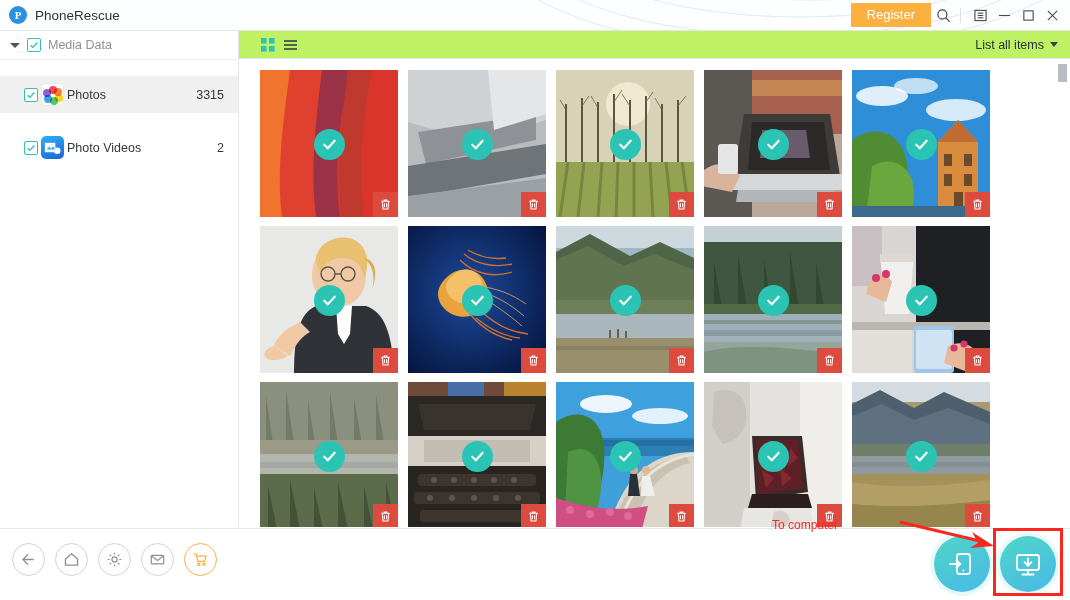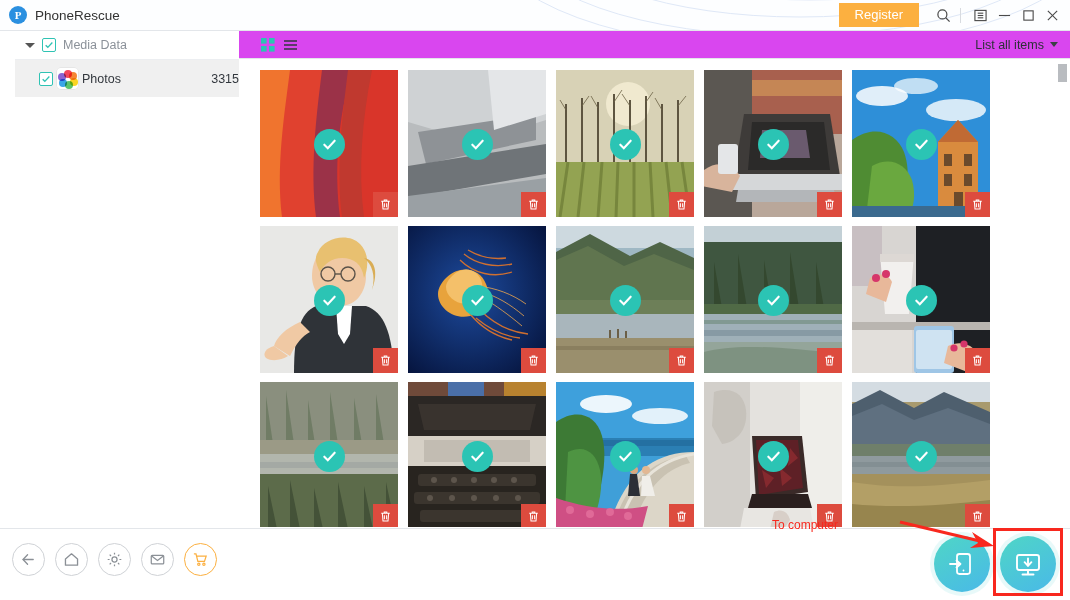--- a/index.html
+++ b/index.html
@@ -22,64 +22,63 @@
     width: 18px; height: 18px; border-radius: 50%;
     background: #2b90e0; color: #fff; font-size: 11px; font-weight: bold;
     display: flex; align-items: center; justify-content: center;
     font-family: "Liberation Serif", serif;
   }
   .brand-name { font-size: 13.5px; color: #333; }
   .tb-right { margin-left: auto; display: flex; align-items: center; z-index: 2; padding-right: 6px; }
   .register-btn {
     background: #fcb040; color: #fff; font-size: 13px;
     padding: 5px 16px 6px; border: none; cursor: pointer; line-height: 1;
-    margin-right: 12px;
   }
   .tb-icon {
     width: 24px; height: 24px; display: flex; align-items: center; justify-content: center;
     cursor: pointer; color: #4a4a4a;
   }
   .tb-sep { width: 1px; height: 15px; background: #d8dbe0; margin: 0 7px 0 5px; }
 
   
   .sidebar {
-    position: absolute; left: 15px; top: 31px; width: 239px; height: 496px;
+    position: absolute; left: 0; top: 31px; width: 239px; height: 496px;
     background: #fff; border-right: 1px solid #e3e6ea;
   }
   .media-head {
     display: flex; align-items: center; height: 29px; padding-left: 10px;
     border-bottom: 1px solid #eceef1; gap: 7px;
   }
   .caret { width: 0; height: 0; border-left: 5px solid transparent; border-right: 5px solid transparent; border-top: 5px solid #555; }
   .chk {
     width: 14px; height: 14px; border: 1px solid #2fc3b4; border-radius: 2px;
     display: flex; align-items: center; justify-content: center; flex: 0 0 auto; background: #fff;
   }
   .chk svg { display: block; }
   .media-label { font-size: 12.5px; color: #8b9199; }
 
   .nav-item {
-    display: flex; align-items: center; height: 37px; padding: 0 14px 0 24px; gap: 3px; cursor: pointer;
+    display: flex; align-items: center; height: 37px; padding: 0 14px 0 24px; gap: 3px; cursor: pointer; margin-top: 16px;
   }
   .nav-item.active { background: #f0f0f0; }
   .nav-icon { width: 23px; height: 23px; border-radius: 5px; flex: 0 0 auto; position: relative; overflow: hidden; }
   .nav-label { font-size: 12.5px; color: #32373d; }
   .nav-count { margin-left: auto; font-size: 12.5px; color: #32373d; }
 
   
   .ic-photos { background: #fff; box-shadow: inset 0 0 0 1px #e6e6e6; }
   .ic-photos i {
     position: absolute; left: 50%; top: 50%; width: 8px; height: 8px; border-radius: 50%;
     margin: -4px 0 0 -4px; mix-blend-mode: multiply;
   }
 
   
   .toolbar {
     position: absolute; left: 239px; top: 31px; width: 831px; height: 28px;
-    background: #d946ef; border-bottom: 1px solid #e3e6ea;
+    background: #bef264; border-bottom: 1px solid #e3e6ea;
     display: flex; align-items: center; padding: 0 12px 0 18px;
   }
   .view-btn { width: 22px; height: 20px; display: flex; align-items: center; justify-content: center; cursor: pointer; }
   .sort-sel { margin-left: auto; display: flex; align-items: center; gap: 6px; cursor: pointer; font-size: 12.5px; color: #2c3036; }
   .sort-caret { width: 0; height: 0; border-left: 4px solid transparent; border-right: 4px solid transparent; border-top: 5px solid #3b4046; }
 
   
   .grid-wrap {
     position: absolute; left: 239px; top: 59px; width: 831px; height: 468px;
     background: #fff; overflow: hidden;
@@ -210,20 +209,36 @@
         <i style="background:#f58634; transform:translate(5px,-3px)"></i>
         <i style="background:#f9d423; transform:translate(6px,3px)"></i>
         <i style="background:#5cc46c; transform:translate(1px,6px)"></i>
         <i style="background:#3aa6e8; transform:translate(-5px,4px)"></i>
         <i style="background:#8a63d2; transform:translate(-6px,-2px)"></i>
       </div>
       <span class="nav-label">Photos</span>
       <span class="nav-count">3315</span>
     </div>
 
+    <div class="nav-item">
+      <div class="chk">
+        <svg width="10" height="10" viewBox="0 0 12 12" fill="none" stroke="#2fc3b4" stroke-width="1.6">
+            <polyline points="2,6.2 4.6,8.8 10,3"></polyline>
+          </svg>
+      </div>
+      <div class="nav-icon" style="background:linear-gradient(160deg,#31b0f5,#1a63d8)">
+        <svg width="23" height="23" viewBox="0 0 24 24" fill="#fff">
+            <path d="M4 7h11v10H4z" opacity=".95"></path>
+            <circle cx="17" cy="15.5" r="3.4"></circle>
+            <path d="M6 14l2.6-3 2 2.3 2-2.4 2.4 3.1z" fill="#31b0f5"></path>
+          </svg>
+      </div>
+      <span class="nav-label">Photo Videos</span>
+      <span class="nav-count">2</span>
+    </div>
 
   </div>
 
   <div class="toolbar">
     <div class="view-btn">
       <svg width="14" height="14" viewBox="0 0 14 14" fill="#2bc4b4">
         <rect x="0" y="0" width="5.6" height="5.6"></rect>
           <rect x="8" y="0" width="5.6" height="5.6"></rect>
         <rect x="0" y="8" width="5.6" height="5.6"></rect>
           <rect x="8" y="8" width="5.6" height="5.6"></rect>

